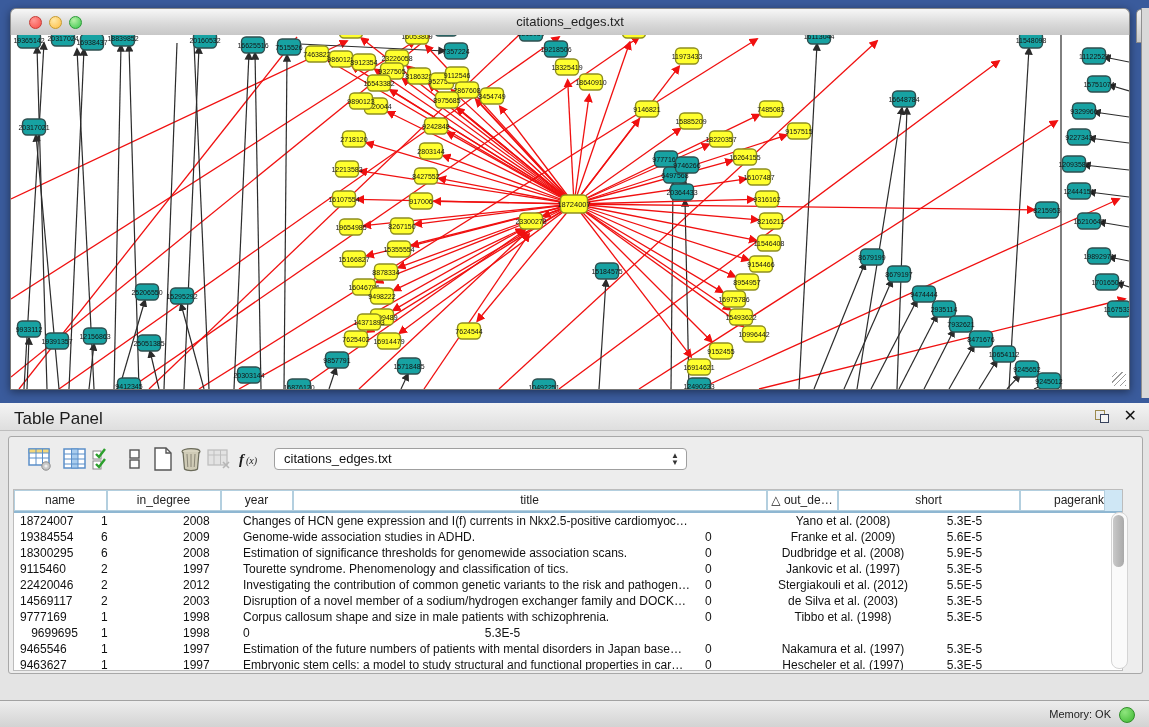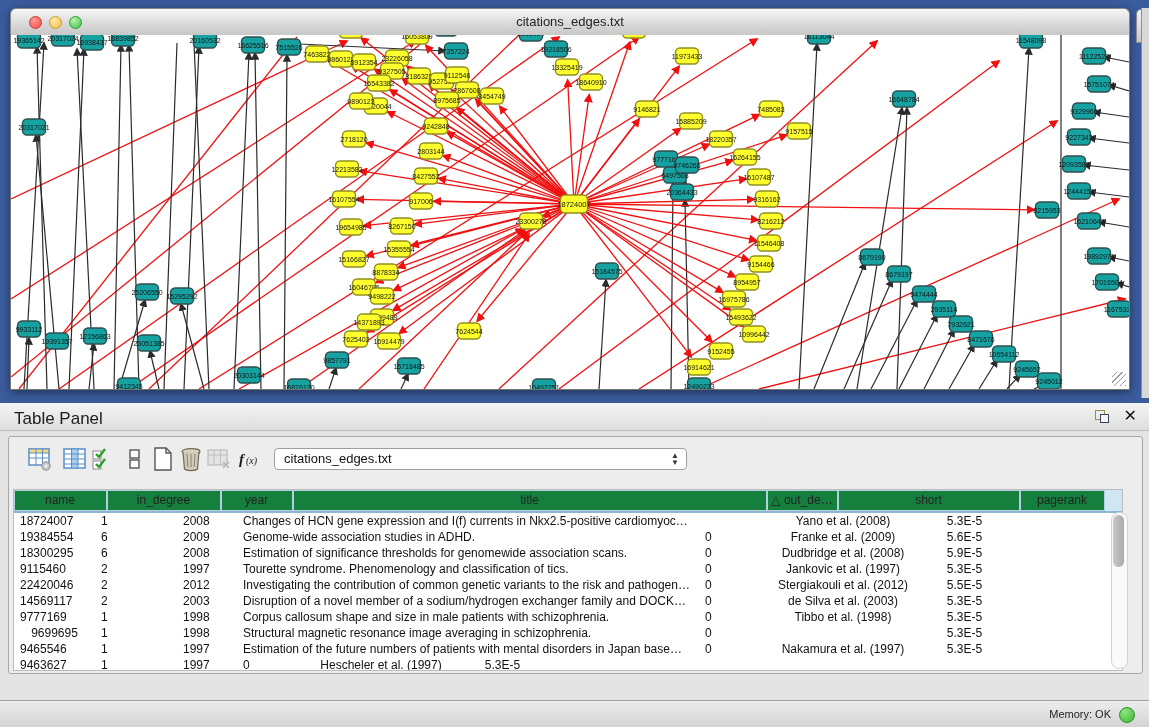--- a/index.html
+++ b/index.html
@@ -42,21 +42,21 @@
   .tbi{position:absolute;top:9px;width:26px;height:26px;}
   .combo{position:absolute;left:265px;top:11px;width:413px;height:22px;background:#fff;
       border:1px solid #9f9f9f;border-radius:4px;box-sizing:border-box;font-size:13px;color:#111;
       line-height:20px;padding-left:9px;}
   .combo-arrows{position:absolute;right:7px;top:3px;font-size:8px;color:#333;line-height:7px;text-align:center;}
   
   .tbl{position:absolute;left:4px;top:52px;width:1108px;height:180px;background:#fff;
       border:1px solid #bcbcbc;overflow:hidden;}
   .thead{display:flex;height:21px;border-bottom:2px solid #8fb7d2;background:#cfe7f5;}
   .th{box-sizing:border-box;border-right:1px solid #ffffff;outline:1px solid #b3cfdf;outline-offset:-1px;
-      font-size:12px;color:#222;text-align:center;line-height:20px;background:#15803d;
+      font-size:12px;color:#222;text-align:center;line-height:20px;background:#ffffff;
       overflow:hidden;white-space:nowrap;}
   .tr{display:flex;height:16px;}
   .td{box-sizing:border-box;font-size:12px;color:#111;line-height:16px;padding:0 6px;
       overflow:hidden;white-space:nowrap;}
   .scrollbar{position:absolute;right:14px;top:75px;width:15px;height:155px;background:#fafafa;
       border:1px solid #d4d4d4;border-radius:8px;}
   .thumb{position:absolute;left:1px;top:2px;width:11px;height:52px;background:linear-gradient(90deg,#c9c9c9,#a9a9a9);border-radius:6px;}
   
   .tabbar{position:absolute;left:0;top:270px;width:100%;height:30px;text-align:center;}
   .seg{display:inline-flex;margin-top:3px;border:1px solid #979797;border-radius:5px;overflow:hidden;
@@ -735,21 +735,21 @@
     </div>
 
     <div class="tbl">
       <div class="thead" id="thead">
           <div class="th" style="width: 93px;">name</div>
           <div class="th" style="width: 114px;">in_degree</div>
           <div class="th" style="width: 72px;">year</div>
           <div class="th" style="width: 474px;">title</div>
           <div class="th" style="width: 71px;">△ out_de…</div>
           <div class="th" style="width: 182px;">short</div>
-          <div class="th" style="width: 85px;">pagerank</div>
+          <div class="th" style="width: 85px; text-align: right;">pagerank</div>
         </div>
       <div id="tbody">
           <div class="tr">
             <div class="td" style="width: 81px; text-align: left;">18724007</div>
             <div class="td" style="width: 82px; text-align: left;">1</div>
             <div class="td" style="width: 60px; text-align: left;">2008</div>
             <div class="td" style="width: 462px; text-align: left;">Changes of HCN gene expression and I(f) currents in Nkx2.5-positive cardiomyoc…</div>
             <div class="td" style="width: 59px; text-align: center; margin-top: 31px;">49</div>
             <div class="td" style="width: 170px; text-align: center;">Yano et al. (2008)</div>
             <div class="td" style="width: 73px; text-align: center;">5.3E-5</div>
@@ -805,38 +805,38 @@
             <div class="td" style="width: 60px; text-align: left;">1998</div>
             <div class="td" style="width: 462px; text-align: left;">Corpus callosum shape and size in male patients with schizophrenia.</div>
             <div class="td" style="width: 59px; text-align: left;">0</div>
             <div class="td" style="width: 170px; text-align: center;">Tibbo et al. (1998)</div>
             <div class="td" style="width: 73px; text-align: center;">5.3E-5</div>
           </div>
           <div class="tr">
             <div class="td" style="width: 81px; text-align: center;">9699695</div>
             <div class="td" style="width: 82px; text-align: left;">1</div>
             <div class="td" style="width: 60px; text-align: left;">1998</div>
-            <div class="td" style="width: 462px; text-align: left;">Structural magnetic resonance image averaging in schizophrenia.</div>
             <div class="td" style="width: 59px; text-align: left;">0</div>
             <div class="td" style="width: 170px; text-align: center; margin-top: 48px;">Wolkin et al. (1998)</div>
             <div class="td" style="width: 73px; text-align: center;">5.3E-5</div>
           </div>
           <div class="tr">
             <div class="td" style="width: 81px; text-align: left;">9465546</div>
             <div class="td" style="width: 82px; text-align: left;">1</div>
             <div class="td" style="width: 60px; text-align: left;">1997</div>
             <div class="td" style="width: 462px; text-align: left;">Estimation of the future numbers of patients with mental disorders in Japan base…</div>
             <div class="td" style="width: 59px; text-align: left;">0</div>
             <div class="td" style="width: 170px; text-align: center;">Nakamura et al. (1997)</div>
             <div class="td" style="width: 73px; text-align: center;">5.3E-5</div>
           </div>
           <div class="tr">
             <div class="td" style="width: 81px; text-align: left;">9463627</div>
             <div class="td" style="width: 82px; text-align: left;">1</div>
             <div class="td" style="width: 60px; text-align: left;">1997</div>
+            <div class="td" style="width: 462px; text-align: left;">Embryonic stem cells: a model to study structural and functional properties in car…</div>
             <div class="td" style="width: 59px; text-align: left;">0</div>
             <div class="td" style="width: 170px; text-align: center;">Hescheler et al. (1997)</div>
             <div class="td" style="width: 73px; text-align: center;">5.3E-5</div>
           </div>
         </div>
     </div>
     <div class="scrollbar">
       <div class="thumb"></div>
     </div>
 

